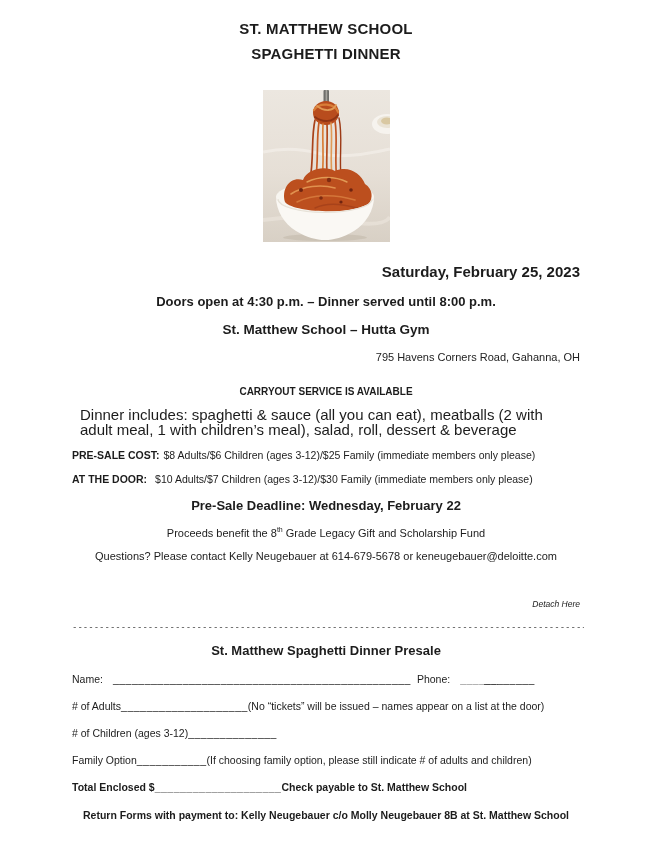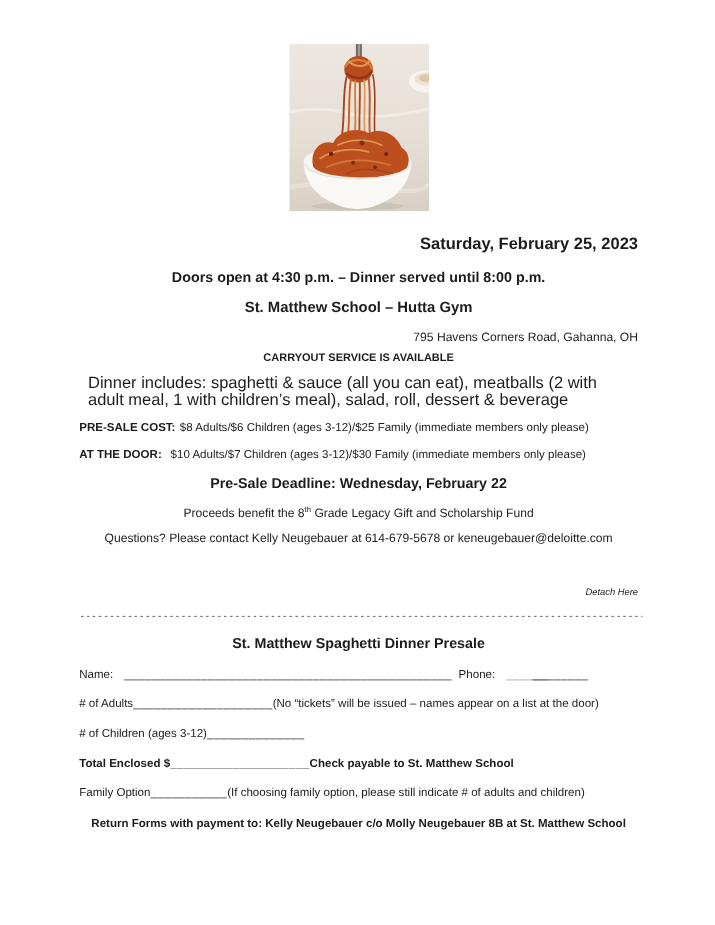--- a/index.html
+++ b/index.html
@@ -8,21 +8,21 @@
     font-family:"Liberation Sans",sans-serif;overflow:hidden;
   }
   .doc{padding:16px 70px 0 72px;}
   .title{font-size:15px;font-weight:bold;line-height:25px;text-align:center;letter-spacing:.2px;}
   .photo-wrap{display:flex;justify-content:center;margin-top:24px;}
   .photo{width:127px;height:152px;display:block;}
   .date{font-size:15px;font-weight:bold;text-align:right;margin-top:21px;}
   .hours{font-size:13px;font-weight:bold;text-align:center;margin-top:14px;}
   .venue{font-size:13.5px;font-weight:bold;text-align:center;margin-top:13px;}
   .address{font-size:11px;text-align:right;margin-top:14px;color:#222;}
-  .carryout{font-size:10px;font-weight:bold;text-align:center;margin-top:7px;}
+  .carryout{font-size:10px;font-weight:bold;text-align:center;margin-top:23px;}
   .includes{font-size:15px;text-align:left;margin-top:10px;line-height:15px;padding:0 8px;}
   .cost{font-size:10.5px;margin-top:12px;white-space:nowrap;}
   .cost .lbl{font-weight:bold;}
   .cost .val{margin-left:4px;}
   .cost.door .val{margin-left:8px;}
   .deadline{font-size:13px;font-weight:bold;text-align:center;margin-top:13px;}
   .proceeds{font-size:11px;text-align:center;margin-top:13px;}
   .proceeds sup{font-size:7px;}
   .questions{font-size:11px;text-align:center;margin-top:11px;}
   .detach{font-size:8.5px;font-style:italic;text-align:right;margin-top:37px;color:#222;}
@@ -37,20 +37,24 @@
   .total{font-weight:bold;}
   .return{font-size:10.5px;font-weight:bold;text-align:center;margin-top:16px;}
   .sp{display:inline-block;width:10px;}
   .sp2{display:inline-block;width:6px;}
 </style>
 </head>
 <body>
 
 <div class="doc">
 
+  <div class="title">
+    <div>ST. MATTHEW SCHOOL</div>
+    <div>SPAGHETTI DINNER</div>
+  </div>
 
   <div class="photo-wrap">
     <svg class="photo" viewBox="0 0 127 152" role="img">
       <defs>
         <linearGradient id="bg" x1="0" y1="0" x2="0" y2="1">
           <stop offset="0" stop-color="#ece7e0"></stop>
           <stop offset="0.55" stop-color="#e6dfd6"></stop>
           <stop offset="1" stop-color="#d8d0c5"></stop>
         </linearGradient>
       </defs>
@@ -130,23 +134,23 @@
   </div>
 
   <div class="fline">
     <span># of Adults</span><span class="blank">____________________</span><span>(No “tickets” will be issued – names appear on a list at the door)</span>
   </div>
 
   <div class="fline">
     <span># of Children (ages 3-12)</span><span class="blank">______________</span>
   </div>
 
+  <div class="fline">
+    <span>Family Option</span><span class="blank">___________</span><span>(If choosing family option, please still indicate # of adults and children)</span>
+  </div>
+
   <div class="fline total">
     <span>Total Enclosed $</span><span class="blank">____________________</span><span>Check payable to St. Matthew School</span>
-  </div>
-
-  <div class="fline">
-    <span>Family Option</span><span class="blank">___________</span><span>(If choosing family option, please still indicate # of adults and children)</span>
   </div>
 
   <div class="return">Return Forms with payment to: Kelly Neugebauer c/o Molly Neugebauer 8B at St. Matthew School</div>
 
 </div>
 
 </body></html>

